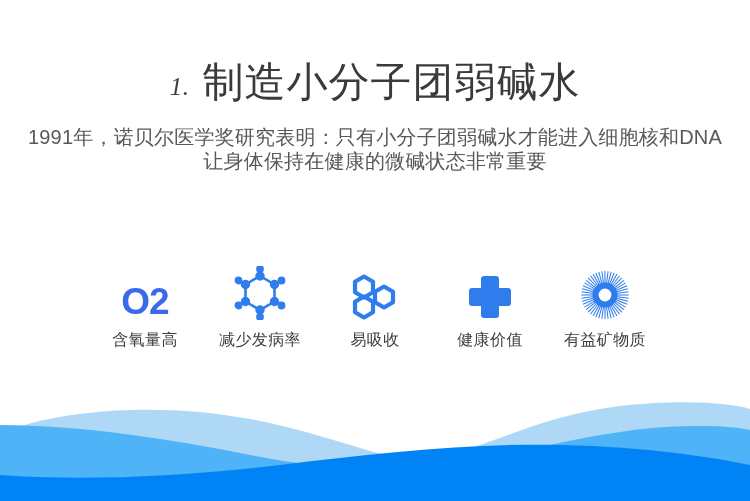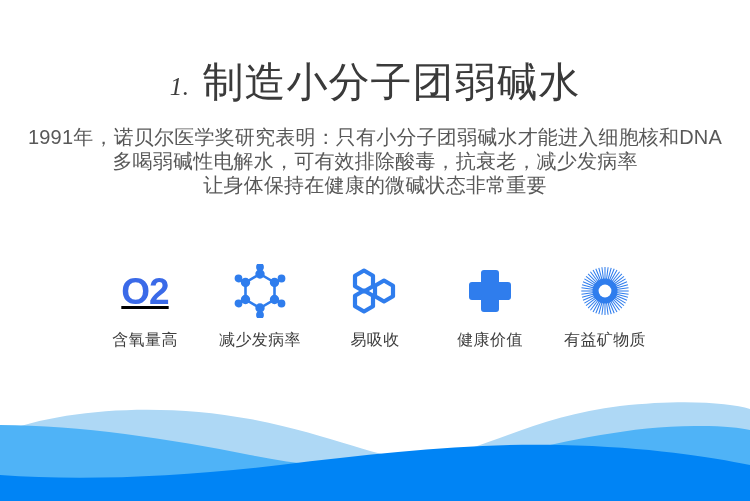--- a/index.html
+++ b/index.html
@@ -78,23 +78,22 @@
     justify-content: space-between;
     align-items: flex-start;
   }
   .feature {
     width: 100px;
     text-align: center;
   }
   .feature-icon {
     height: 58px;
     display: flex;
-    align-items: center;
+    align-items: flex-end;
     justify-content: center;
-    text-decoration: underline;
   }
   .feature-label {
     margin-top: 10px;
     font-size: 16px;
     color: #3f3f3f;
     letter-spacing: 0.4px;
     white-space: nowrap;
   }
   .o2-text {
     font-size: 37px;
@@ -118,21 +117,20 @@
 <body>
 
 <div class="page">
 
   <div class="title-row">
     <span class="title-num">1.</span><span class="title-text">制造小分子团弱碱水</span>
   </div>
 
   <div class="lede">
     <div class="lede-line">1991年，诺贝尔医学奖研究表明：只有小分子团弱碱水才能进入细胞核和DNA</div>
-    <div class="lede-line">多喝弱碱性电解水，可有效排除酸毒，抗衰老，减少发病率</div>
     <div class="lede-line">让身体保持在健康的微碱状态非常重要</div>
   </div>
 
   <div class="features">
 
     <div class="feature">
       <div class="feature-icon">
         <span class="o2-text">O2</span>
       </div>
       <div class="feature-label">含氧量高</div>

